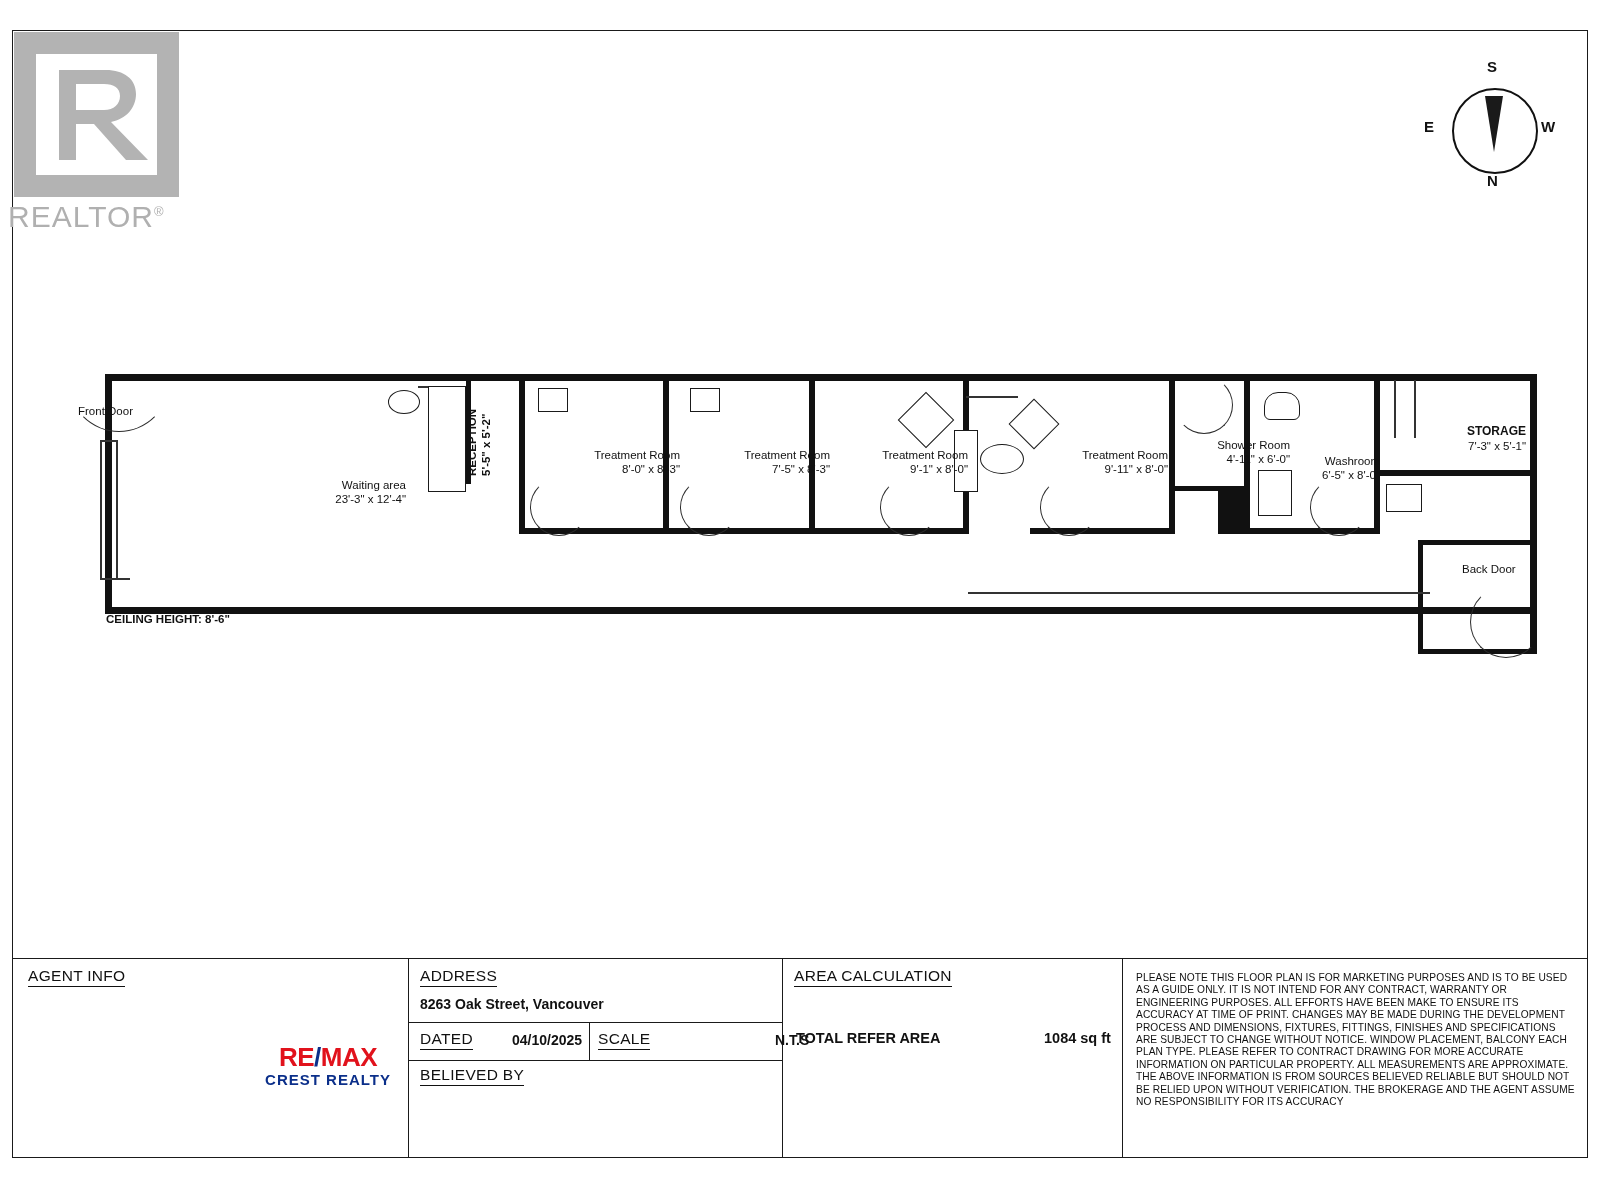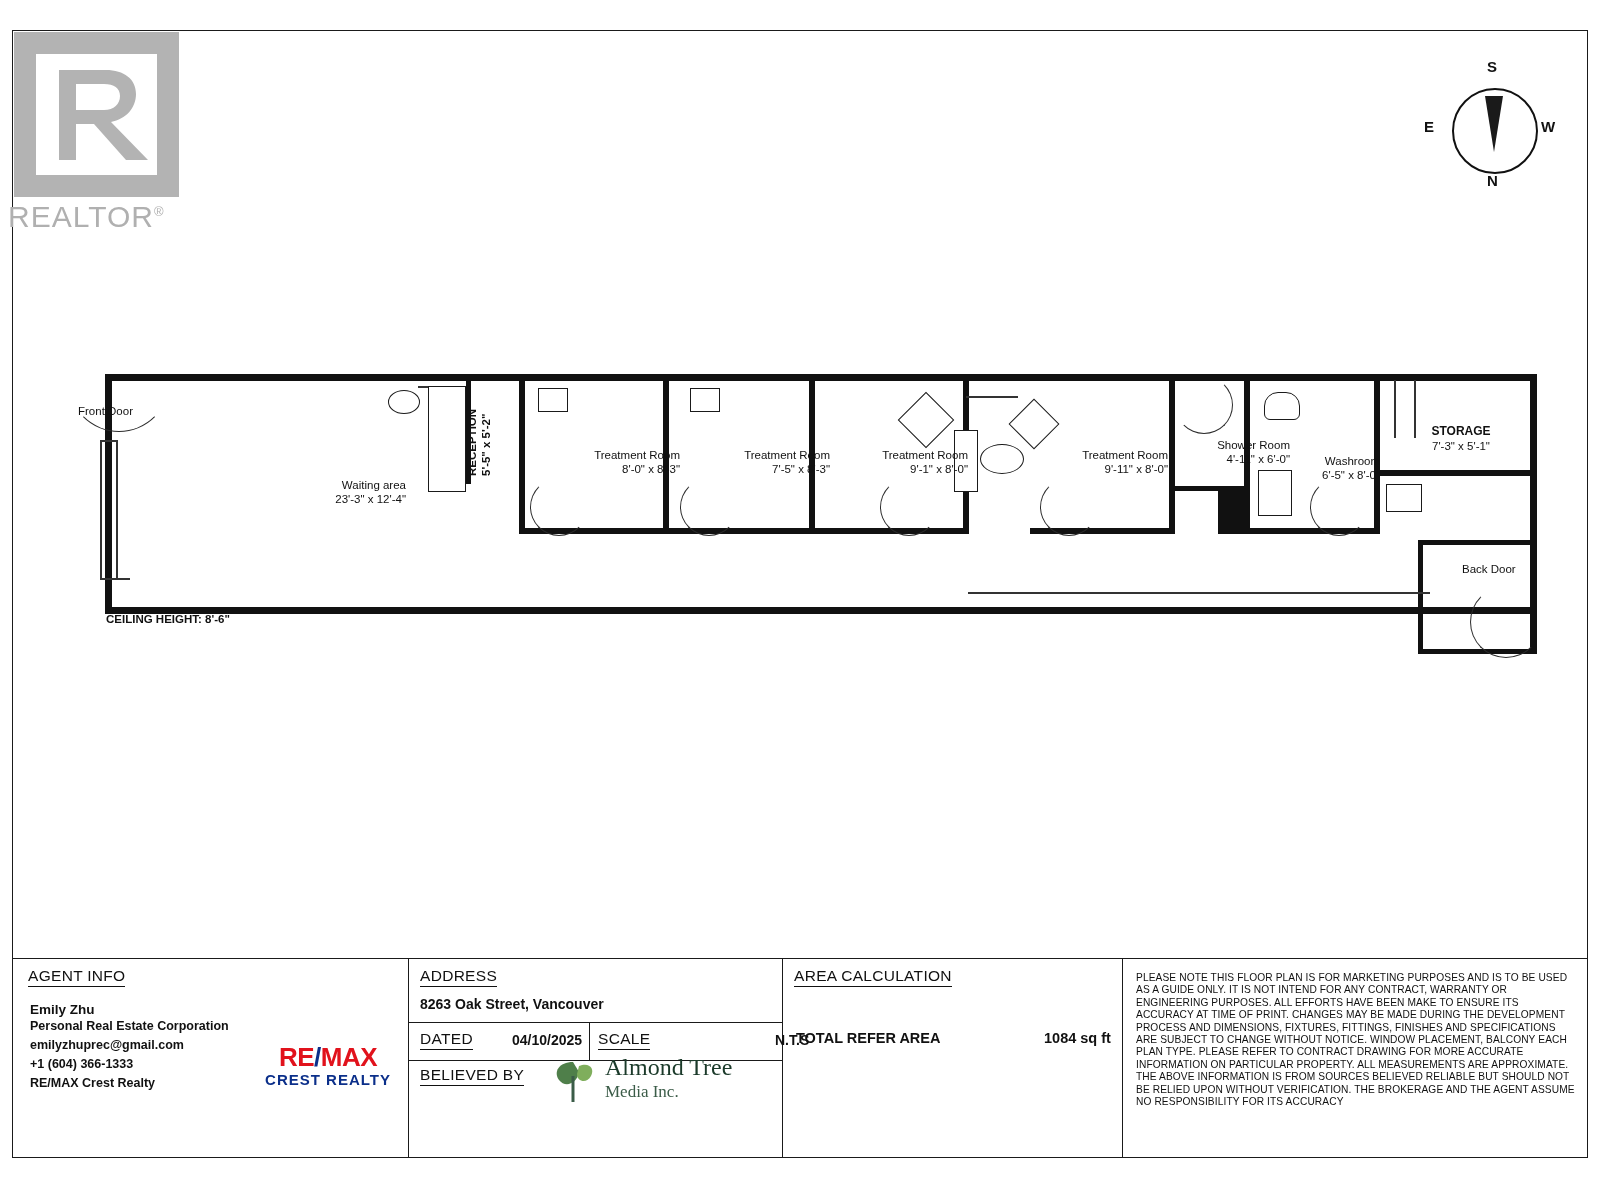--- a/index.html
+++ b/index.html
@@ -25,21 +25,21 @@
   .c-s{left:1487px;top:58px;}
   .c-n{left:1487px;top:172px;}
   .c-e{left:1424px;top:118px;}
   .c-w{left:1541px;top:118px;}
 
   
   .plan{position:absolute;left:0;top:0;width:1600px;height:1200px;pointer-events:none;}
   .wall{position:absolute;background:#111;}
   .thinline{position:absolute;background:#333;}
   .lbl{position:absolute;font-size:11.5px;line-height:14px;text-align:right;color:#111;}
-  .lbl-strong{position:absolute;font-size:12px;line-height:15px;text-align:center;color:#111;font-weight:700;}
+  .lbl-strong{position:absolute;font-size:12px;line-height:15px;text-align:right;color:#111;font-weight:700;}
   .lbl-left{position:absolute;font-size:11.5px;line-height:14px;color:#111;}
   .vert{position:absolute;font-size:11.5px;line-height:13px;color:#111;transform:rotate(-90deg);transform-origin:left top;white-space:nowrap;font-weight:700;}
   .arc{position:absolute;border:1px solid #2b2b2b;border-radius:50%;}
   .fix{position:absolute;border:1.5px solid #1a1a1a;background:#fff;}
   .oval{position:absolute;border:1.5px solid #1a1a1a;background:#fff;border-radius:50%;}
 
   
   .info{position:absolute;left:12px;top:958px;width:1576px;height:200px;box-sizing:border-box;}
   .vline{position:absolute;width:1px;background:#1a1a1a;top:958px;height:200px;}
   .hline{position:absolute;height:1px;background:#1a1a1a;}
@@ -202,53 +202,37 @@
   <div class="vline" style="left:408px;"></div>
   <div class="vline" style="left:782px;"></div>
   <div class="vline" style="left:1122px;"></div>
   <div class="hline" style="left:408px;top:1022px;width:374px;"></div>
   <div class="hline" style="left:408px;top:1060px;width:374px;"></div>
   <div class="vline" style="left:589px;top:1022px;height:38px;"></div>
 
   <div style="position:absolute;left:28px;top:967px;">
     <span class="ttl u">AGENT INFO</span>
   </div>
-  <div style="position:absolute;left:30px;top:1000px;width:220px;">
-    <div class="agent-name">Emily Zhu</div>
-    <div class="agent-line">Personal Real Estate Corporation</div>
-    <div class="agent-line">emilyzhuprec@gmail.com</div>
-    <div class="agent-line">+1 (604) 366-1333</div>
-    <div class="agent-line">RE/MAX Crest Realty</div>
-  </div>
   <div class="remax">
     <div class="r1"><span>RE</span><span class="slash">/</span><span>MAX</span></div>
     <div class="r2">CREST REALTY</div>
   </div>
 
   <div style="position:absolute;left:420px;top:967px;">
     <span class="ttl u">ADDRESS</span>
   </div>
   <div style="position:absolute;left:420px;top:996px;" class="addr">8263 Oak Street, Vancouver</div>
 
   <div style="position:absolute;left:420px;top:1030px;" class="small-ttl"><span class="ttl u">DATED</span></div>
   <div style="position:absolute;left:512px;top:1032px;" class="val">04/10/2025</div>
   <div style="position:absolute;left:598px;top:1030px;" class="small-ttl"><span class="ttl u">SCALE</span></div>
   <div style="position:absolute;left:736px;top:1032px;margin-left:39px;" class="val">N.T.S</div>
 
   <div style="position:absolute;left:420px;top:1066px;" class="small-ttl"><span class="ttl u">BELIEVED BY</span></div>
 
-  <div class="almond">
-    <svg width="58" height="54" viewBox="0 0 58 54">
-      <path d="M28 10 C14 10 8 20 14 28 C20 36 32 32 34 20 Z" fill="#4f7f4a"></path>
-      <path d="M34 14 C44 10 50 16 46 24 C42 32 32 30 32 22 Z" fill="#7fae5c"></path>
-      <path d="M28 24 L28 50" stroke="#3b5c48" stroke-width="3" fill="none"></path>
-    </svg>
-    <div class="a1">Almond Tree</div>
-    <div class="a2">Media Inc.</div>
-  </div>
 
   <div style="position:absolute;left:794px;top:967px;">
     <span class="ttl u">AREA CALCULATION</span>
   </div>
   <div style="position:absolute;left:796px;top:1030px;font-size:14.5px;font-weight:700;">TOTAL REFER AREA</div>
   <div style="position:absolute;left:1044px;top:1030px;font-size:14.5px;font-weight:700;">1084 sq ft</div>
 
   <div class="disclaimer" style="position:absolute;left:1136px;top:972px;width:442px;">PLEASE NOTE THIS FLOOR PLAN IS FOR MARKETING PURPOSES AND IS TO BE USED AS A GUIDE ONLY. IT IS NOT INTEND FOR ANY CONTRACT, WARRANTY OR ENGINEERING PURPOSES. ALL EFFORTS HAVE BEEN MAKE TO ENSURE ITS ACCURACY AT TIME OF PRINT. CHANGES MAY BE MADE DURING THE DEVELOPMENT PROCESS AND DIMENSIONS, FIXTURES, FITTINGS, FINISHES AND SPECIFICATIONS ARE SUBJECT TO CHANGE WITHOUT NOTICE. WINDOW PLACEMENT, BALCONY EACH PLAN TYPE. PLEASE REFER TO CONTRACT DRAWING FOR MORE ACCURATE INFORMATION ON PARTICULAR PROPERTY. ALL MEASUREMENTS ARE APPROXIMATE. THE ABOVE INFORMATION IS FROM SOURCES BELIEVED RELIABLE BUT SHOULD NOT BE RELIED UPON WITHOUT VERIFICATION. THE BROKERAGE AND THE AGENT ASSUME NO RESPONSIBILITY FOR ITS ACCURACY</div>
 
 </div>

